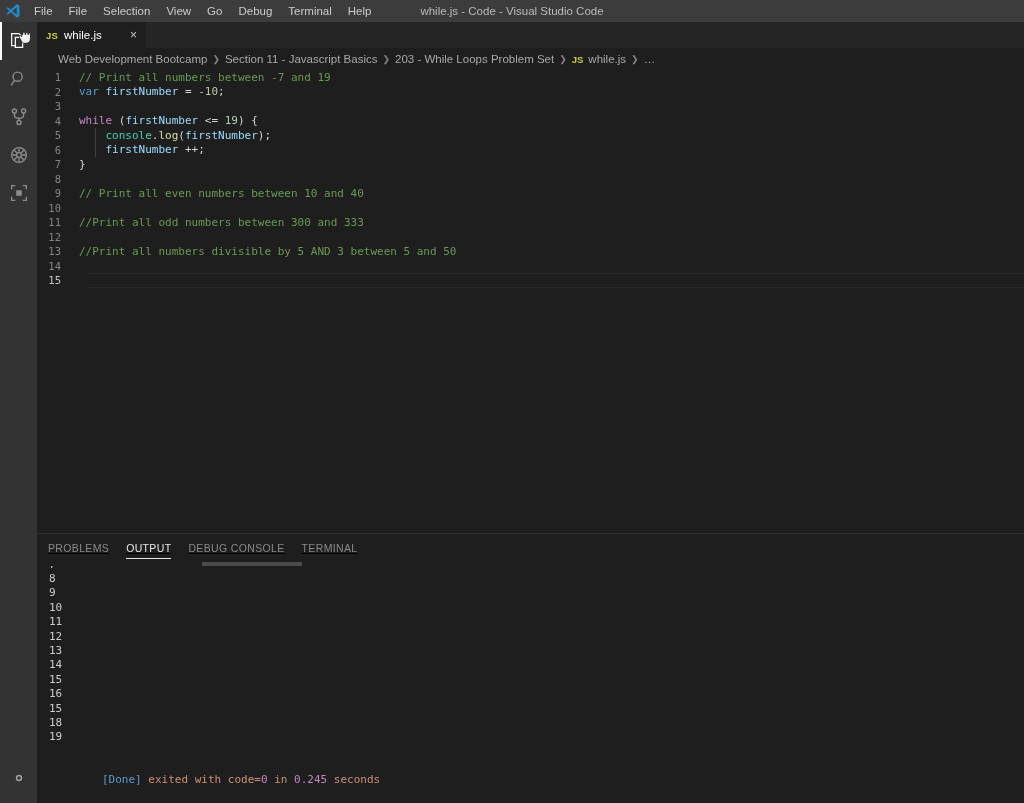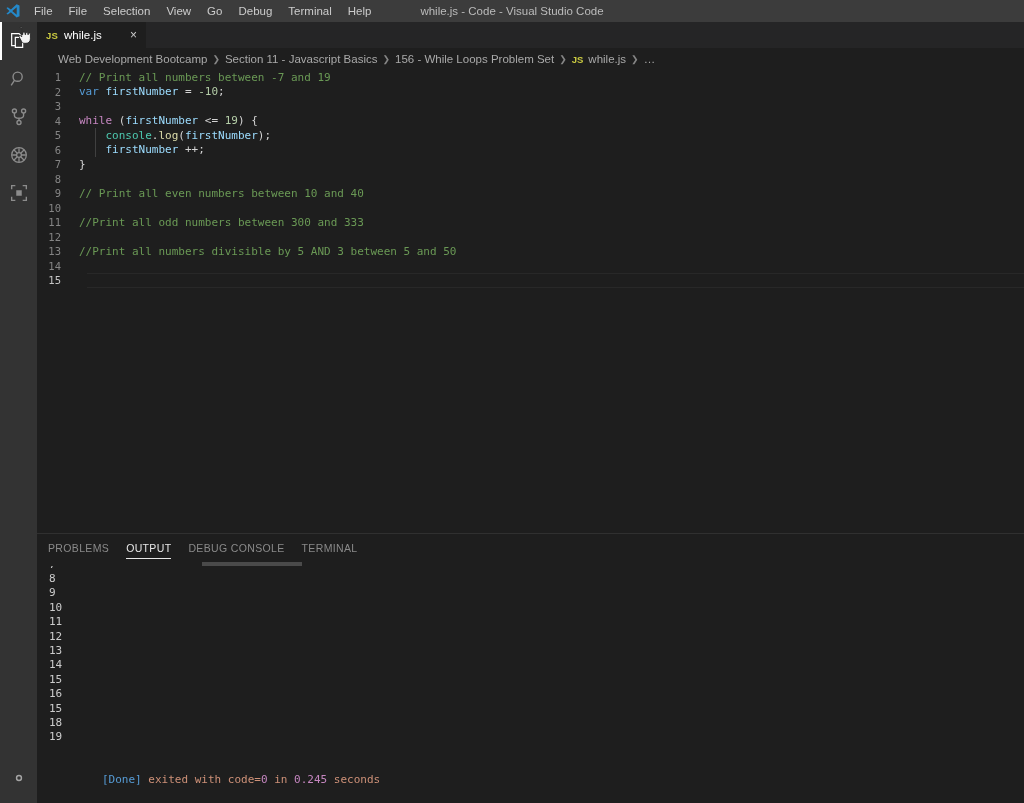--- a/index.html
+++ b/index.html
@@ -97,20 +97,21 @@
   .tok-punct   { color: #d4d4d4; }
 
   
   .panel {
     position: absolute; left: 37px; top: 533px; width: 987px; height: 270px;
     background: #1e1e1e; border-top: 1px solid #303030;
   }
   .panel-tabs {
     height: 28px; display: flex; align-items: center; padding-left: 11px; gap: 17px;
     background: #1e1e1e;
+    text-decoration: underline;
   }
   .panel-tab {
     font-size: 10.5px; letter-spacing: .35px; color: #8a8a8a; height: 28px;
     display: flex; align-items: center; position: relative; text-transform: uppercase;
   }
   .panel-tab.active { color: #e7e7e7; }
   .panel-tab.active::after {
     content: ""; position: absolute; left: 0; right: 0; bottom: 3px; height: 1px; background: #e7e7e7;
   }
   .panel-scroll-track {
@@ -209,21 +210,21 @@
       <span class="tab-label">while.js</span>
       <span class="tab-close">×</span>
     </div>
   </div>
 
   <div class="breadcrumb">
     <span>Web Development Bootcamp</span>
     <span class="bc-sep">❯</span>
     <span>Section 11 - Javascript Basics</span>
     <span class="bc-sep">❯</span>
-    <span>156 - While Loops Problem Set</span>
+    <span>203 - While Loops Problem Set</span>
     <span class="bc-sep">❯</span>
     <span class="bc-js">JS</span>
     <span>while.js</span>
     <span class="bc-sep">❯</span>
     <span>…</span>
   </div>
 
   <div class="editor">
     <div id="code-lines">
         <div class="code-line">

